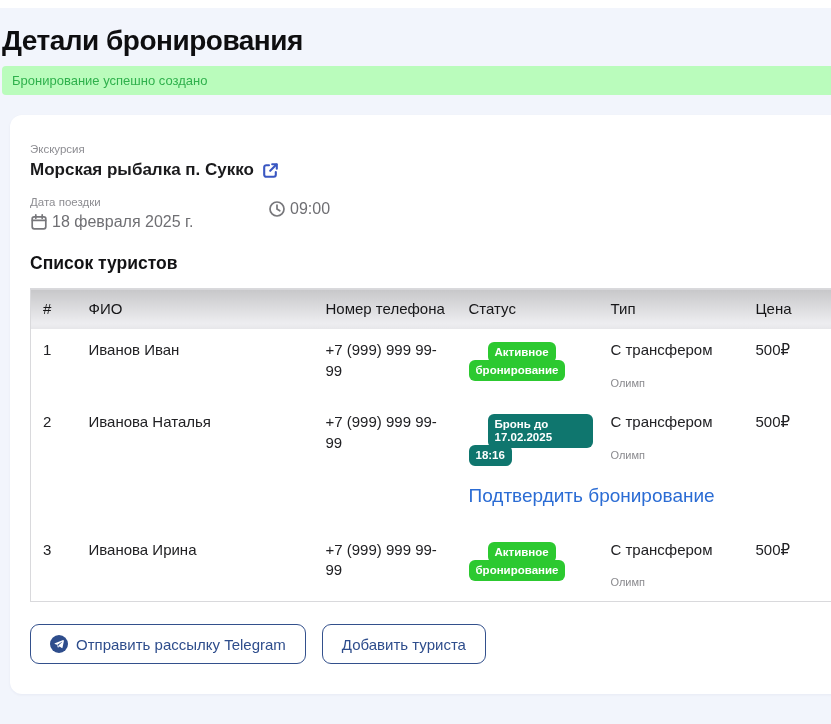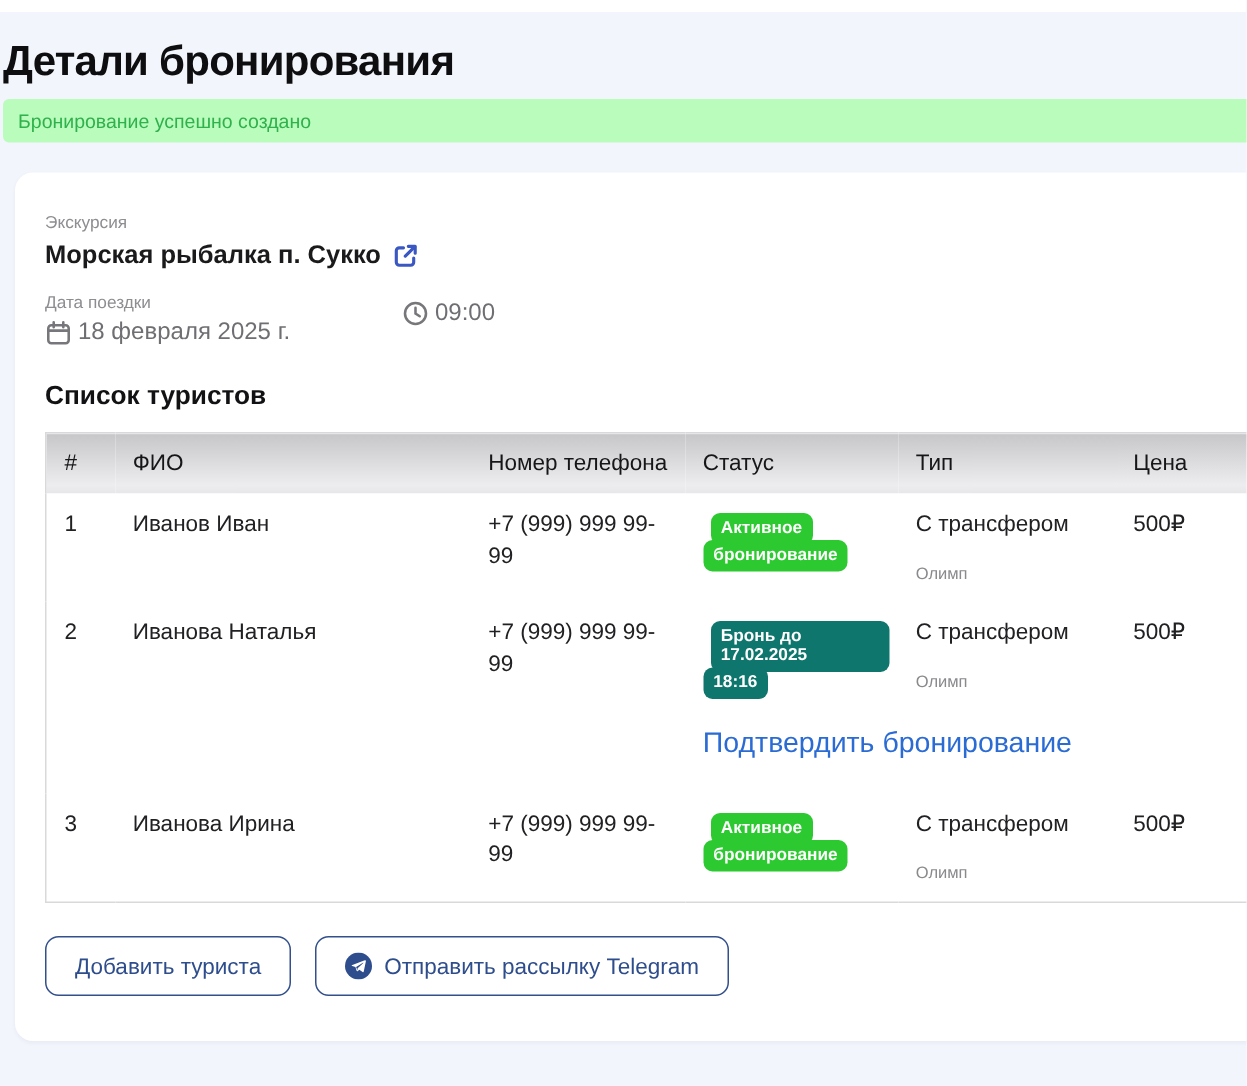--- a/index.html
+++ b/index.html
@@ -44,21 +44,21 @@
     padding:10px 6px 10px 12px;vertical-align:top;line-height:1.35;
   }
   table.tourists td{
     padding:11px 6px 11px 12px;vertical-align:top;font-size:15px;color:#212124;
     line-height:1.35;background:#ffffff;
   }
   tr.row-tall td{padding-bottom:20px;}
   .type-sub{font-size:11px;color:#8a8a8e;margin-top:15px;}
   .badge{line-height:13px;font-size:11.5px;font-weight:600;color:#ffffff;margin-top:2px;}
   .badge .bl{display:inline-block;padding:4px 7px;border-radius:6px;}
-  .badge .l1{margin-left:5px;}
+  .badge .l1{margin-left:19px;}
   .badge .l2{position:relative;top:-3px;}
   .badge.green .bl{background:#2cc930;}
   .badge.orange .bl{background:#0f766e;}
   a.confirm-link{
     display:inline-block;margin-top:14px;color:#2b6cd4;text-decoration:none;
     font-size:19px;white-space:nowrap;
   }
   .btn-row{display:flex;gap:16px;margin-top:22px;}
   button.outline-btn{
     display:flex;align-items:center;gap:8px;height:40px;
@@ -191,27 +191,27 @@
             <div>С трансфером</div>
             <div class="type-sub">Олимп</div>
           </td>
           <td>500₽</td>
         </tr>
       </tbody>
     </table>
 
     <div class="btn-row">
       <button class="outline-btn">
-        <span>Добавить туриста</span>
-      </button>
-      <button class="outline-btn">
         <span class="icon">
           <svg width="18" height="18" viewBox="0 0 18 18">
             <circle cx="9" cy="9" r="9" fill="#2e4d8c"></circle>
             <path fill="#ffffff" d="M13.2 5.1 L4.9 8.3 c-.55.21-.52.63-.08.76 l2.13.66 .79 2.5 c.1.31.4.41.64.2 l1.15-1.0 2.23 1.65 c.33.24.65.08.74-.33 l1.43-6.9 c.1-.52-.22-.74-.76-.54 z M7.4 9.7 l4.6-2.9 c.2-.13.4.03.23.18 l-3.8 3.5 -.15 1.6 z"></path>
           </svg>
         </span>
         <span>Отправить рассылку Telegram</span>
       </button>
+      <button class="outline-btn">
+        <span>Добавить туриста</span>
+      </button>
     </div>
 
   </div>
 </div>
 
 </body></html>

